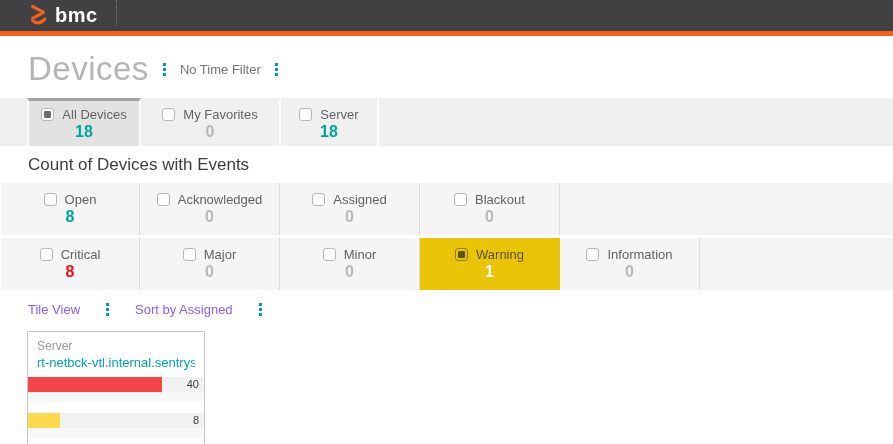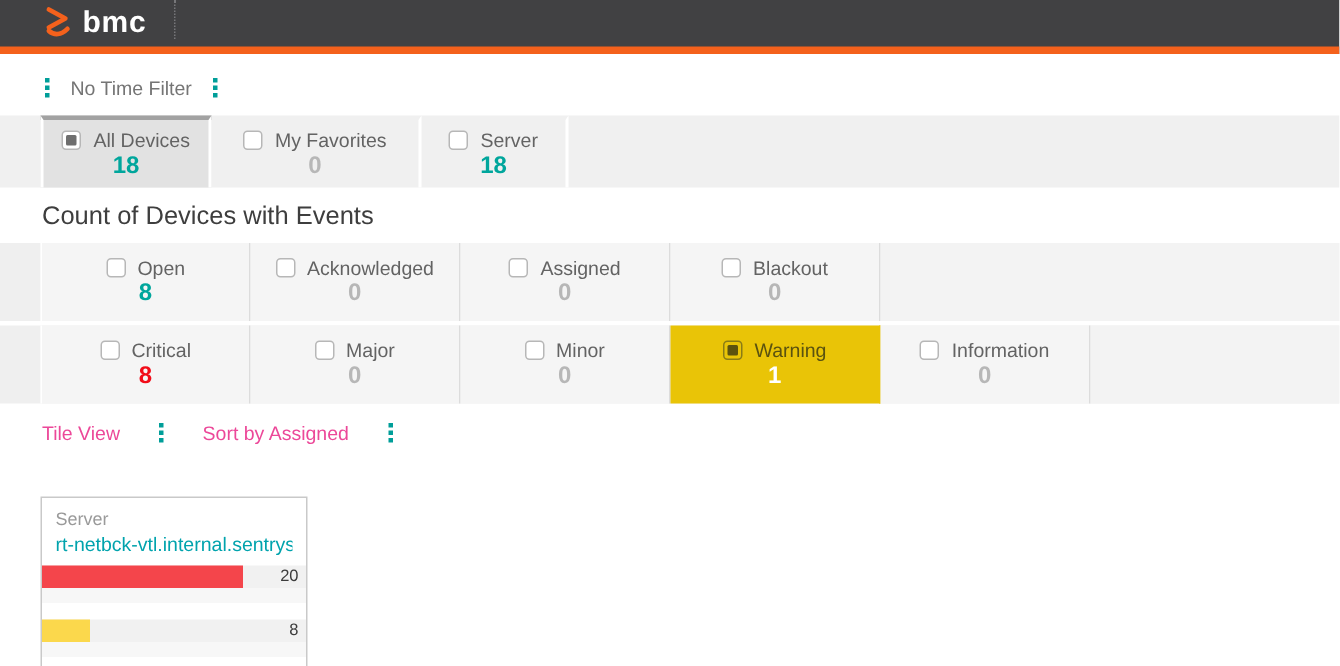--- a/index.html
+++ b/index.html
@@ -41,34 +41,34 @@
   .checkbox { position:relative; width:13px; height:13px; border:1px solid #b7b7b7;
               border-radius:3px; background:#fff; display:inline-block; flex:0 0 13px; }
   .checkbox i { position:absolute; left:2px; top:2px; right:2px; bottom:2px;
                 background:#6e6e6e; border-radius:1px; display:none; }
   .checkbox[data-checked="true"] i { display:block; }
 
   
   .section-title { font-size:17px; color:#3e3e3e; margin:9px 0 8px 28px; font-weight:normal; }
 
   
-  .count-row { height:52px; background:#efefef; display:flex; padding-left:27px; margin-bottom:3px; }
+  .count-row { height:52px; background:#efefef; display:flex; margin-bottom:3px; }
   .cell { width:140px; display:flex; flex-direction:column; align-items:center; justify-content:center;
           background:#f5f5f5; border-right:1px solid #dcdcdc; cursor:pointer; }
   .cell:first-child { border-left:1px solid #fff; }
   .row-filler { flex:1; background:#f3f3f3; }
 
   .cell[data-selected="true"] { background:var(--warning); border-right-color:var(--warning);align-items:center; }
   .cell[data-selected="true"] .cell-label { color:#5a5210; }
   .cell[data-selected="true"] .checkbox { background:var(--warning); border-color:#8a7c16; }
   .cell[data-selected="true"] .checkbox i { background:#5c520e; }
 
   
   .view-toolbar { display:flex; align-items:center; gap:24px; margin:11px 0 0 28px;
-                  font-size:13px; color:#ec4899; }
+                  font-size:13px; color:#8b5cf6; }
 
   
   .device-tile { position:absolute; left:27px; top:331px; width:178px; height:130px;
                  background:#fff; border:1px solid #c9c9c9; padding-top:7px; cursor:pointer; }
   .tile-type { font-size:12px; color:#9a9a9a; margin:0 9px; }
   .tile-name { font-size:13px; color:var(--link); margin:2px 9px 7px; white-space:nowrap; overflow:hidden; }
   .bar-row { position:relative; height:15px; background:#f1f1f1; }
   .bar { height:100%; }
   .bar.critical { background:var(--barred); }
   .bar.warning  { background:var(--baryellow); }
@@ -84,20 +84,21 @@
     <svg width="22" height="24" viewBox="0 0 24 26">
       <path d="M5 2.5 L17 9 L5 15.5" fill="none" stroke="#f4611c" stroke-width="3.4" stroke-linejoin="round" stroke-linecap="round"></path>
       <path d="M5 18 C9 21.5, 14 21, 18.5 16.5" fill="none" stroke="#f4611c" stroke-width="3.4" stroke-linecap="round"></path>
     </svg>
     <span class="logo-text">bmc</span>
   </div>
   <span class="topbar-divider"></span>
 </header>
 
 <div class="title-row">
+  <h1 class="page-title">Devices</h1>
   <span class="dots">
       <i></i>
       <i></i>
       <i></i>
     </span>
   <span class="time-filter-label">No Time Filter</span>
   <span class="dots">
       <i></i>
       <i></i>
       <i></i>
@@ -220,21 +221,21 @@
       <i></i>
     </span>
 </div>
 
 <div class="device-tile">
   <div class="tile-type">Server</div>
   <div class="tile-name">rt-netbck-vtl.internal.sentrys...</div>
 
   <div class="bar-row">
     <div class="bar critical" style="width: 76%;"></div>
-    <span class="bar-value">20</span>
+    <span class="bar-value">40</span>
   </div>
   <div class="bar-sub"></div>
   <div class="bar-gap"></div>
 
   <div class="bar-row">
     <div class="bar warning" style="width: 18%;"></div>
     <span class="bar-value">8</span>
   </div>
   <div class="bar-sub"></div>
 </div>

